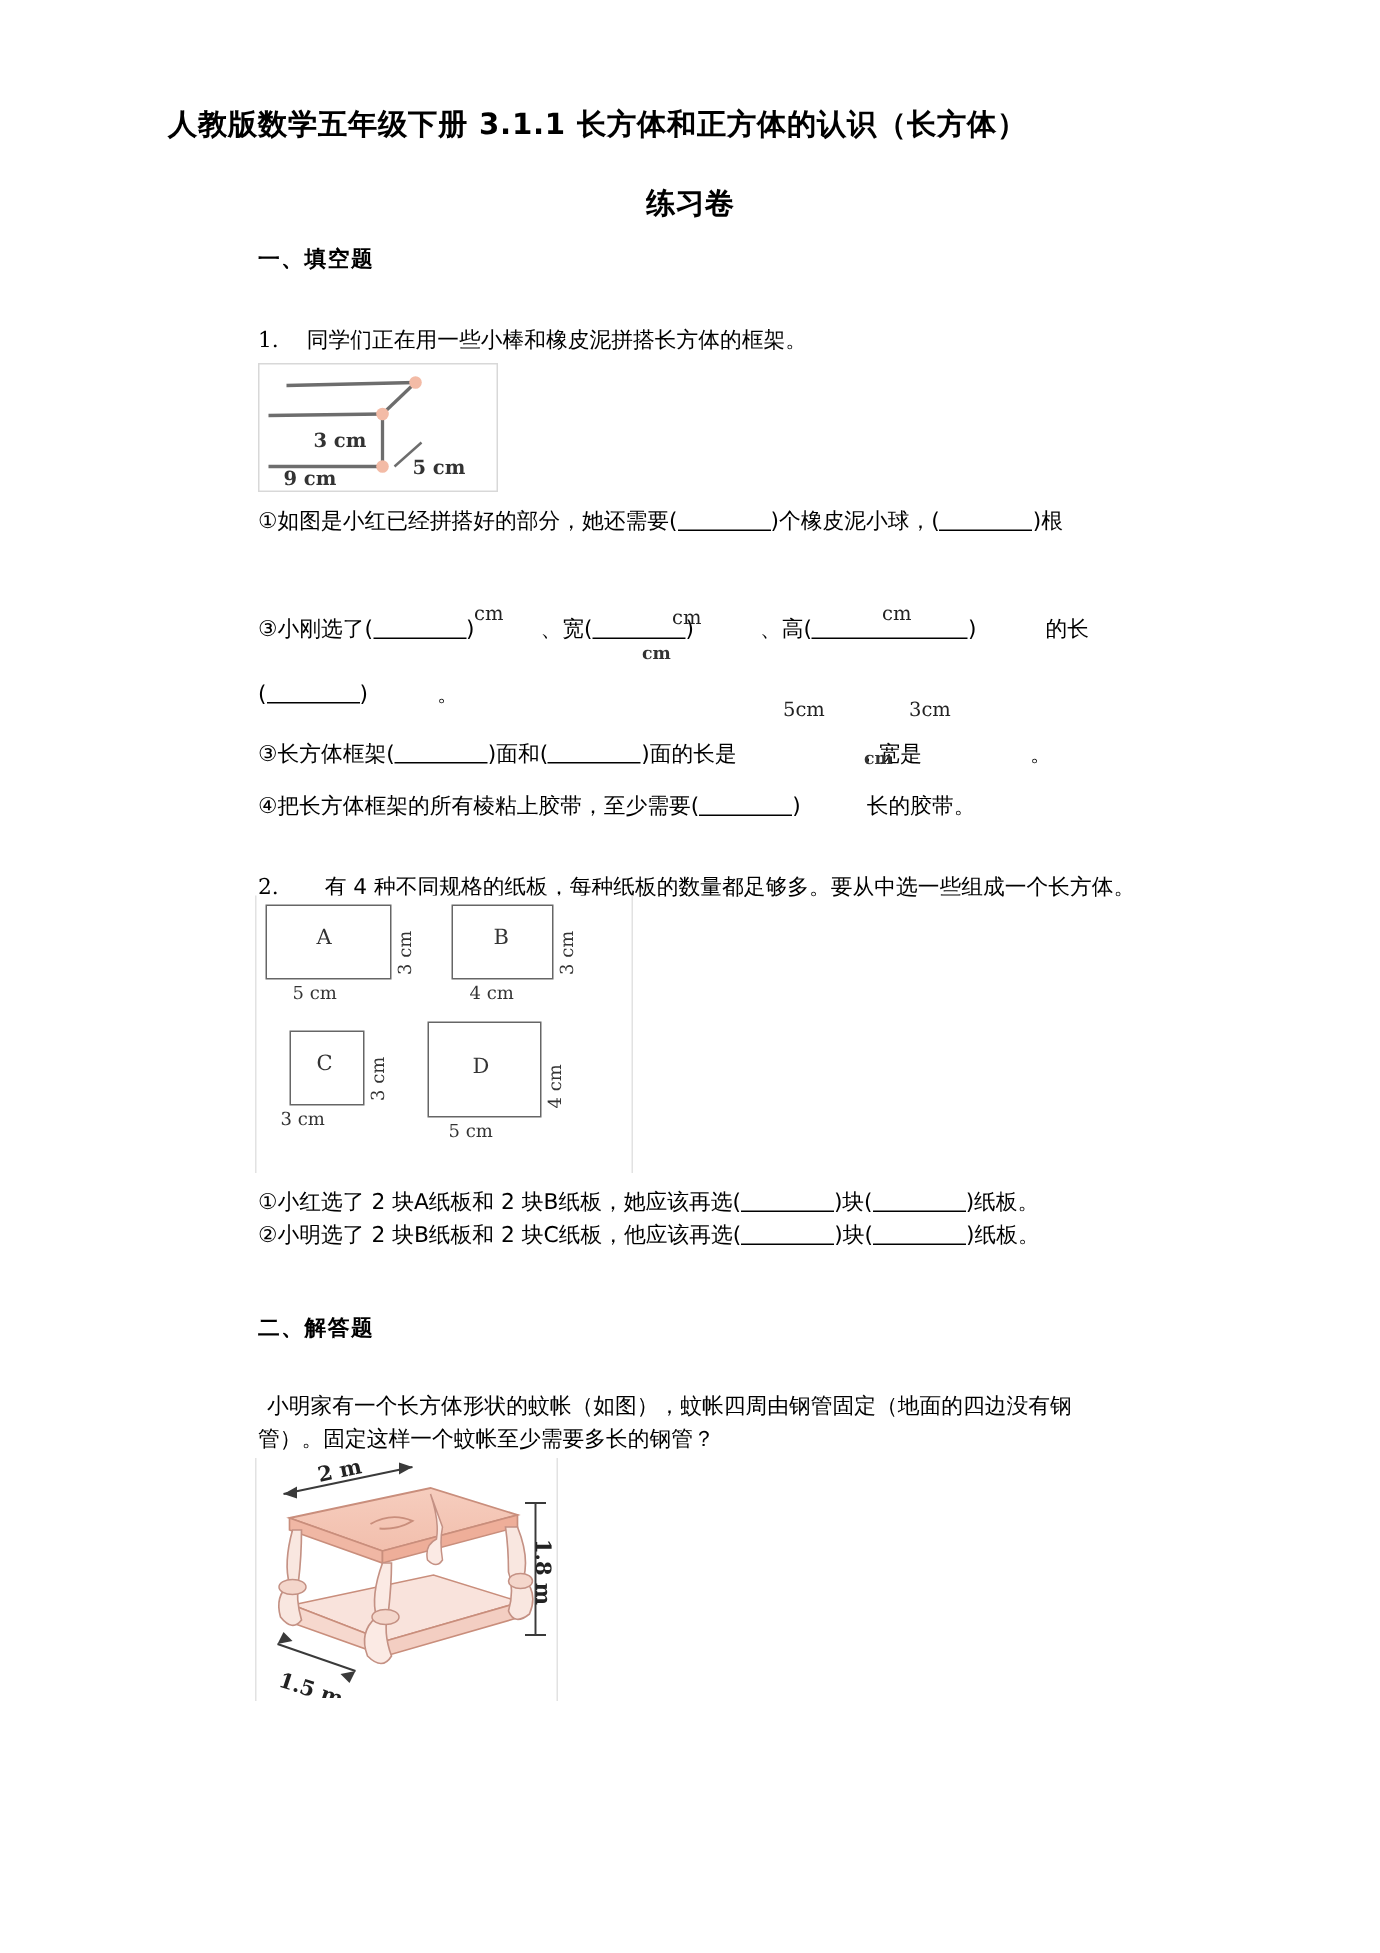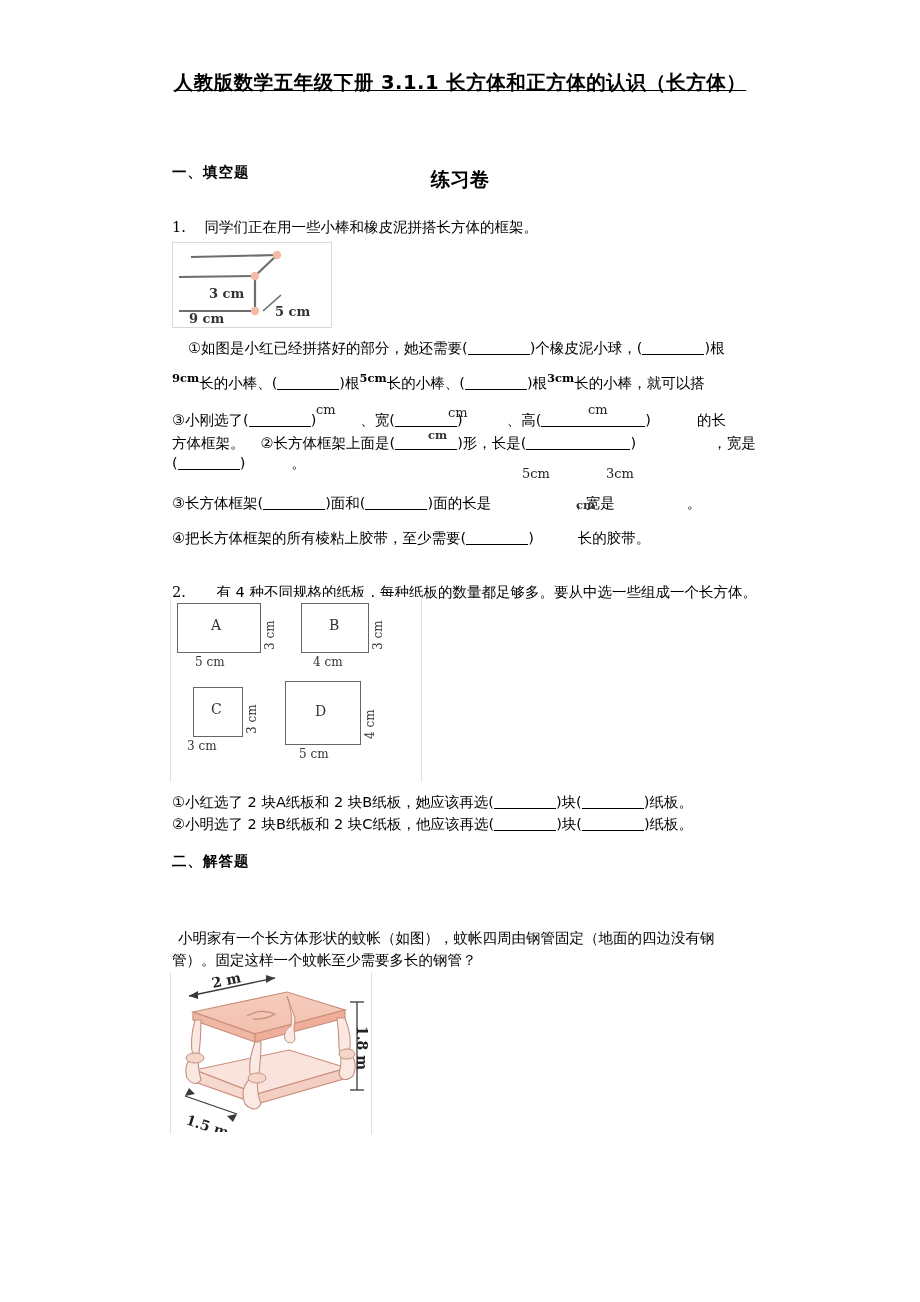--- a/index.html
+++ b/index.html
@@ -8,27 +8,26 @@
     font-family:"DejaVu Sans","Liberation Sans",sans-serif;
     color:#000;
     position:relative;
     overflow:hidden;
   }
   .page{position:relative;width:920px;height:1302px;}
 
   
   .title{
     position:absolute;left:0;right:0;top:68px;
-    text-align:center;
     font-weight:bold;font-size:19.5px;letter-spacing:.5px;
-    padding:0 52px;line-height:1.5;text-decoration:underline;
+    padding:0 112px;line-height:1.5;
   }
   .title-line2{
     position:absolute;left:0;right:0;top:122px;
-    text-align:center;font-weight:bold;font-size:19.5px;margin-top:44px;
+    text-align:center;font-weight:bold;font-size:19.5px;
   }
 
   
   .section-head{
     position:absolute;font-weight:bold;font-size:14.5px;letter-spacing:1px;
   }
 
   
   .txt{position:absolute;font-size:14.5px;line-height:1.55;white-space:nowrap;}
 
@@ -121,38 +120,32 @@
       <circle cx="104" cy="12" r="4.2" fill="#f3bba6"></circle>
       <circle cx="82" cy="33" r="4.2" fill="#f3bba6"></circle>
       <circle cx="82" cy="68" r="4.2" fill="#f3bba6"></circle>
 
       <text x="36" y="55" font-family="DejaVu Serif, Liberation Serif, serif" font-size="13" font-weight="bold" fill="#333">3 cm</text>
       <text x="16" y="80" font-family="DejaVu Serif, Liberation Serif, serif" font-size="13" font-weight="bold" fill="#333">9 cm</text>
       <text x="102" y="73" font-family="DejaVu Serif, Liberation Serif, serif" font-size="13" font-weight="bold" fill="#333">5 cm</text>
     </svg>
   </div>
 
-  <div class="txt" style="left:172px;top:337px;margin-left:16px;">
+  <div class="txt" style="left:172px;top:337px;">
     <span>①如图是小红已经拼搭好的部分，她还需要(</span><span class="blank"></span><span>)个橡皮泥小球，(</span><span class="blank"></span><span>)根</span>
   </div>
 
-  <div class="txt" style="left:172px;top:372px;">
-    <span class="unit-sup">9cm</span><span>长的小棒、(</span><span class="blank"></span><span>)根</span><span class="unit-sup">5cm</span><span>长的小棒、(</span><span class="blank"></span><span>)根</span><span class="unit-sup">3cm</span><span>长的小棒，就可以搭</span>
-  </div>
 
   <div class="txt" style="left:172px;top:409px;">
     <span>③小刚选了(</span><span class="blank"></span><span>)</span><span style="display:inline-block;width:44px;"></span><span>、宽(</span><span class="blank"></span><span>)</span><span style="display:inline-block;width:44px;"></span><span>、高(</span><span class="blank-lg"></span><span>)</span><span style="display:inline-block;width:46px;"></span><span>的长</span>
   </div>
   <span class="float-unit" style="left:316px;top:402px;">cm</span>
   <span class="float-unit" style="left:448px;top:405px;">cm</span>
   <span class="float-unit" style="left:588px;top:402px;">cm</span>
 
-  <div class="txt" style="left:172px;top:432px;">
-    <span>方体框架。</span><span style="display:inline-block;width:16px;"></span><span>②长方体框架上面是(</span><span class="blank"></span><span>)形，长是(</span><span class="blank-lg"></span><span>)</span><span style="display:inline-block;width:76px;"></span><span>，宽是</span>
-  </div>
   <span class="float-unit-sm" style="left:428px;top:428px;">cm</span>
 
   <div class="txt" style="left:172px;top:452px;">
     <span>(</span><span class="blank"></span><span>)</span><span style="display:inline-block;width:46px;"></span><span>。</span>
   </div>
 
   <span class="float-unit" style="left:522px;top:466px;font-weight:normal;">5cm</span>
   <span class="float-unit" style="left:606px;top:466px;font-weight:normal;">3cm</span>
 
   <div class="txt" style="left:172px;top:492px;">
@@ -192,21 +185,21 @@
     <span class="dim-h" style="left:128px;top:150px;">5 cm</span>
   </div>
 
   <div class="txt" style="left:172px;top:791px;">
     <span>①小红选了 2 块A纸板和 2 块B纸板，她应该再选(</span><span class="blank"></span><span>)块(</span><span class="blank"></span><span>)纸板。</span>
   </div>
   <div class="txt" style="left:172px;top:813px;">
     <span>②小明选了 2 块B纸板和 2 块C纸板，他应该再选(</span><span class="blank"></span><span>)块(</span><span class="blank"></span><span>)纸板。</span>
   </div>
 
-  <div class="section-head" style="left:172px;top:852px;">二、解答题</div>
+  <div class="section-head" style="left:172px;top:876px;">二、解答题</div>
 
   <div class="txt" style="left:172px;top:949px;">管）。固定这样一个蚊帐至少需要多长的钢管？</div>
   <div class="txt" style="left:178px;top:927px;">小明家有一个长方体形状的蚊帐（如图），蚊帐四周由钢管固定（地面的四边没有钢</div>
 
   <div class="fig3">
     <svg width="198" height="160" viewBox="0 0 198 160">
       <defs>
         <linearGradient id="topg" x1="0" y1="0" x2="0" y2="1">
           <stop offset="0%" stop-color="#f6cdbe"></stop>
           <stop offset="100%" stop-color="#f2bfad"></stop>

